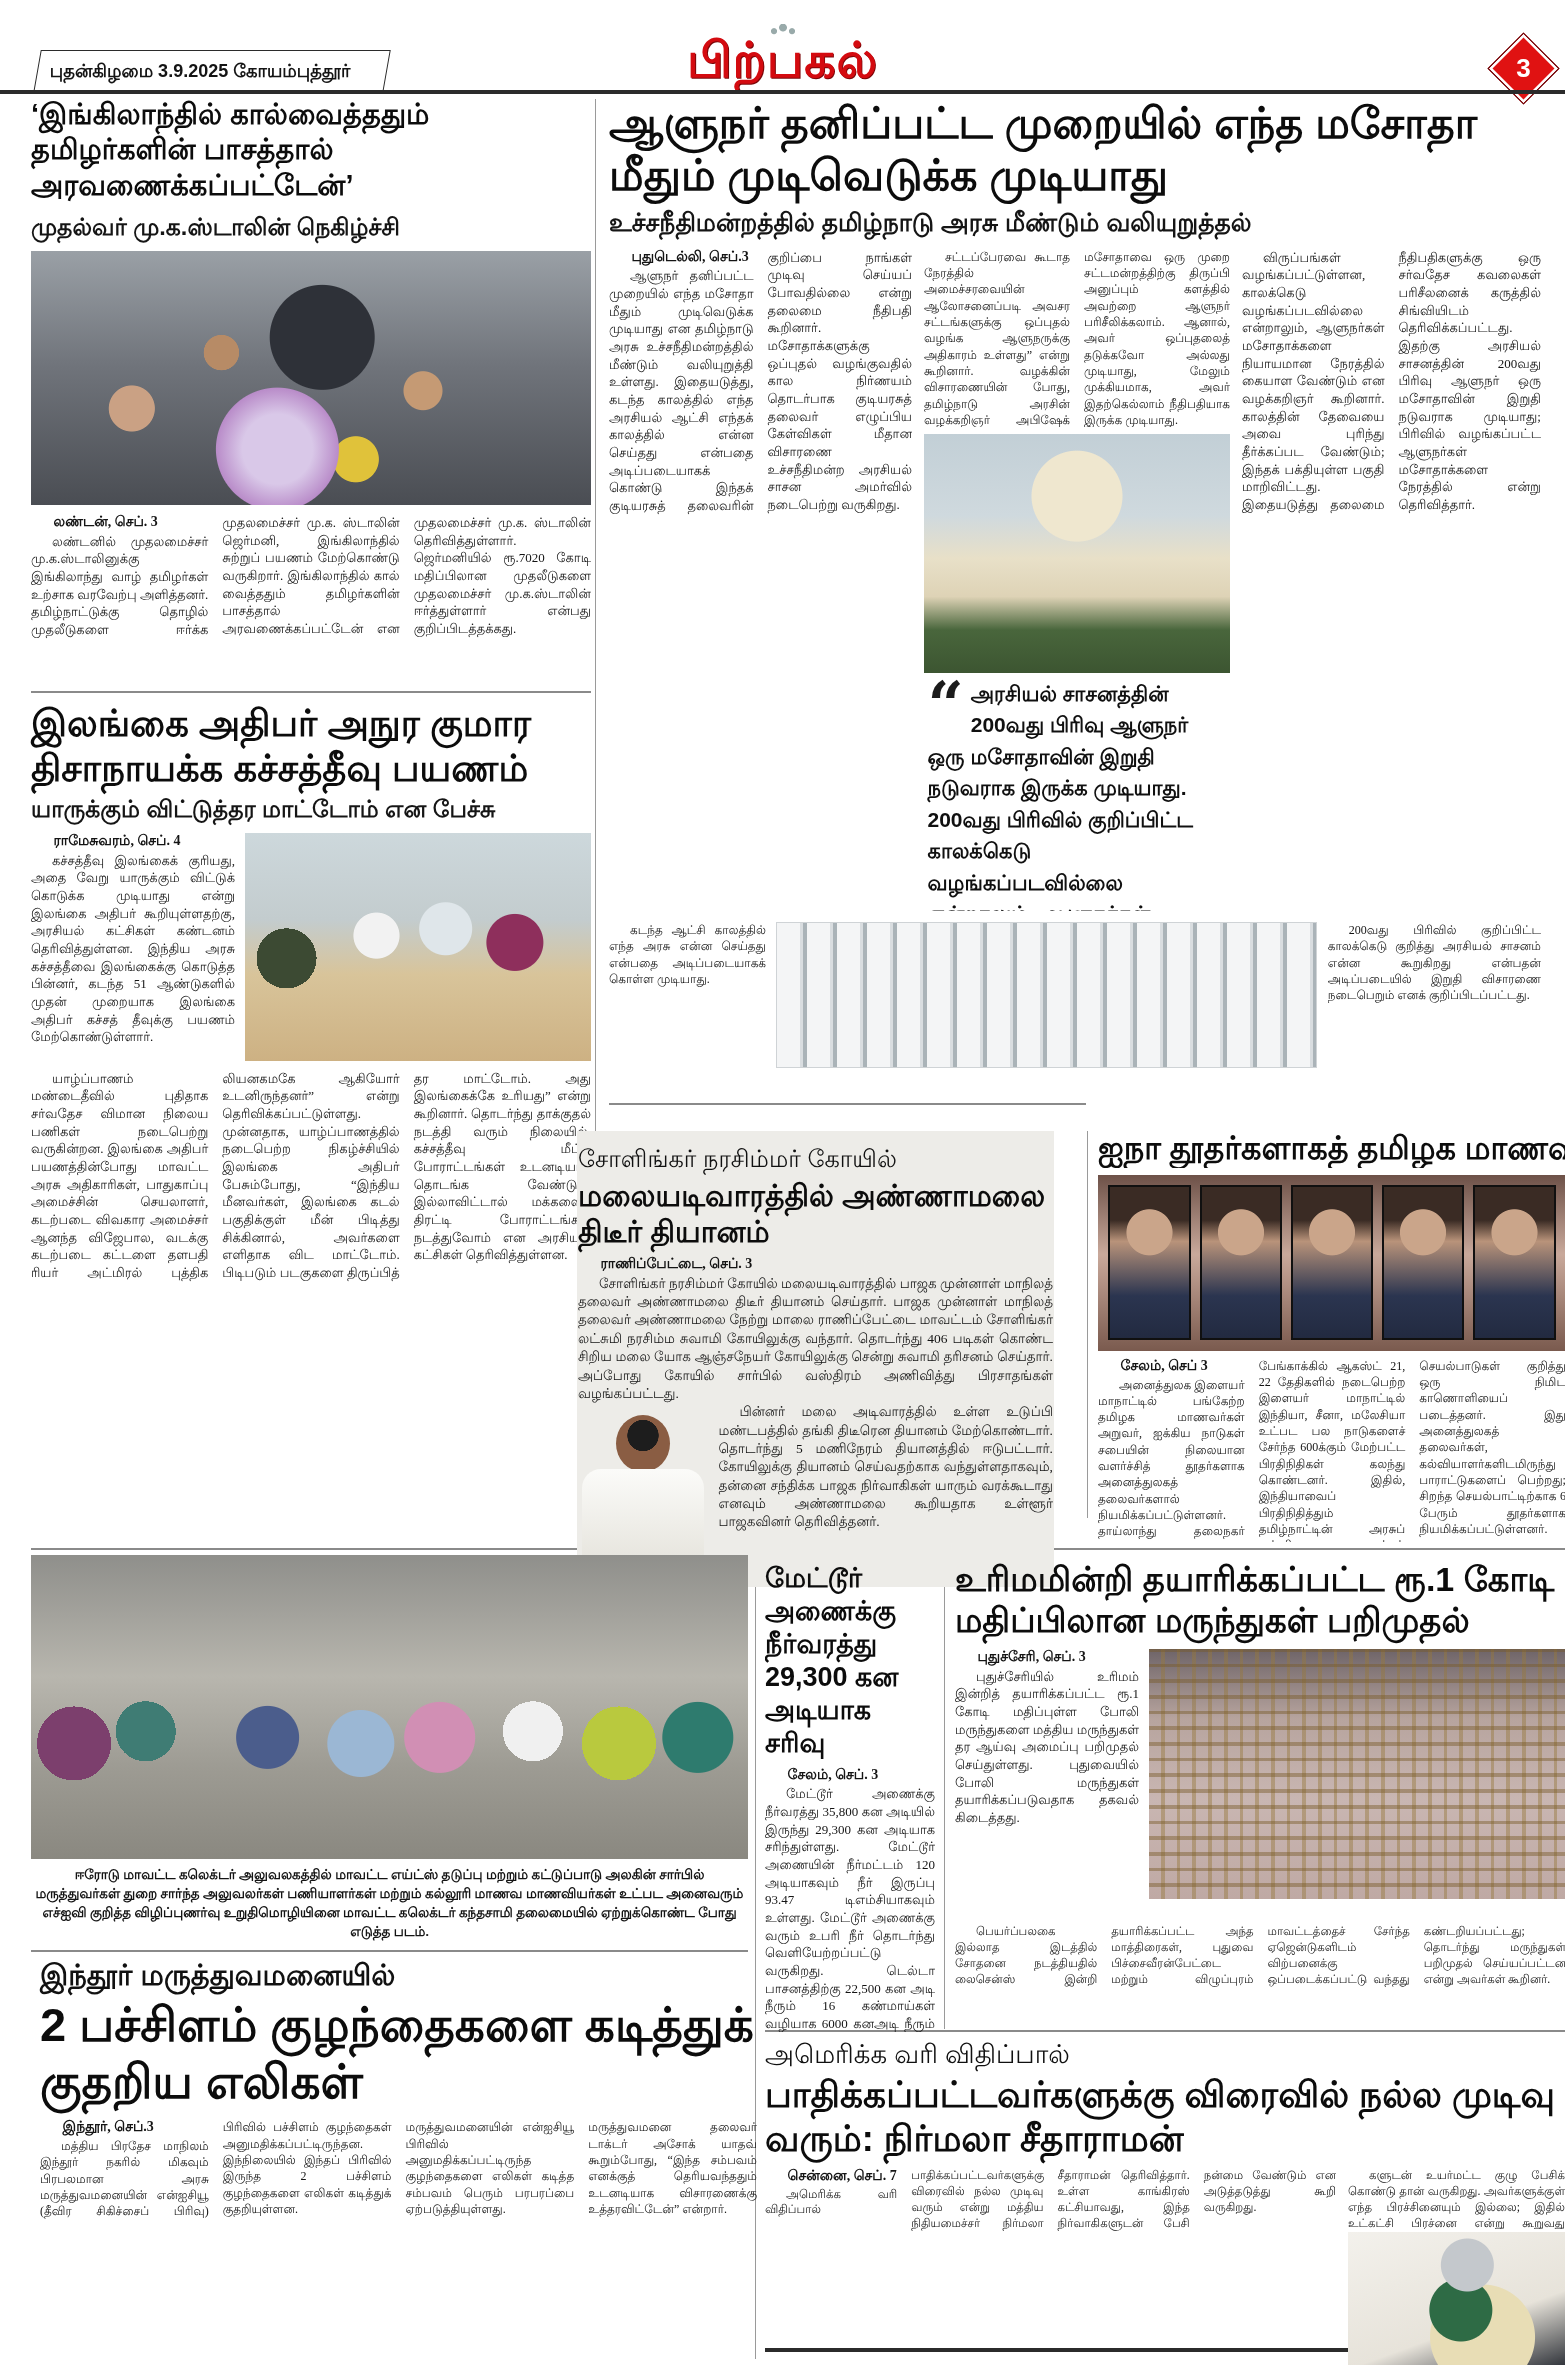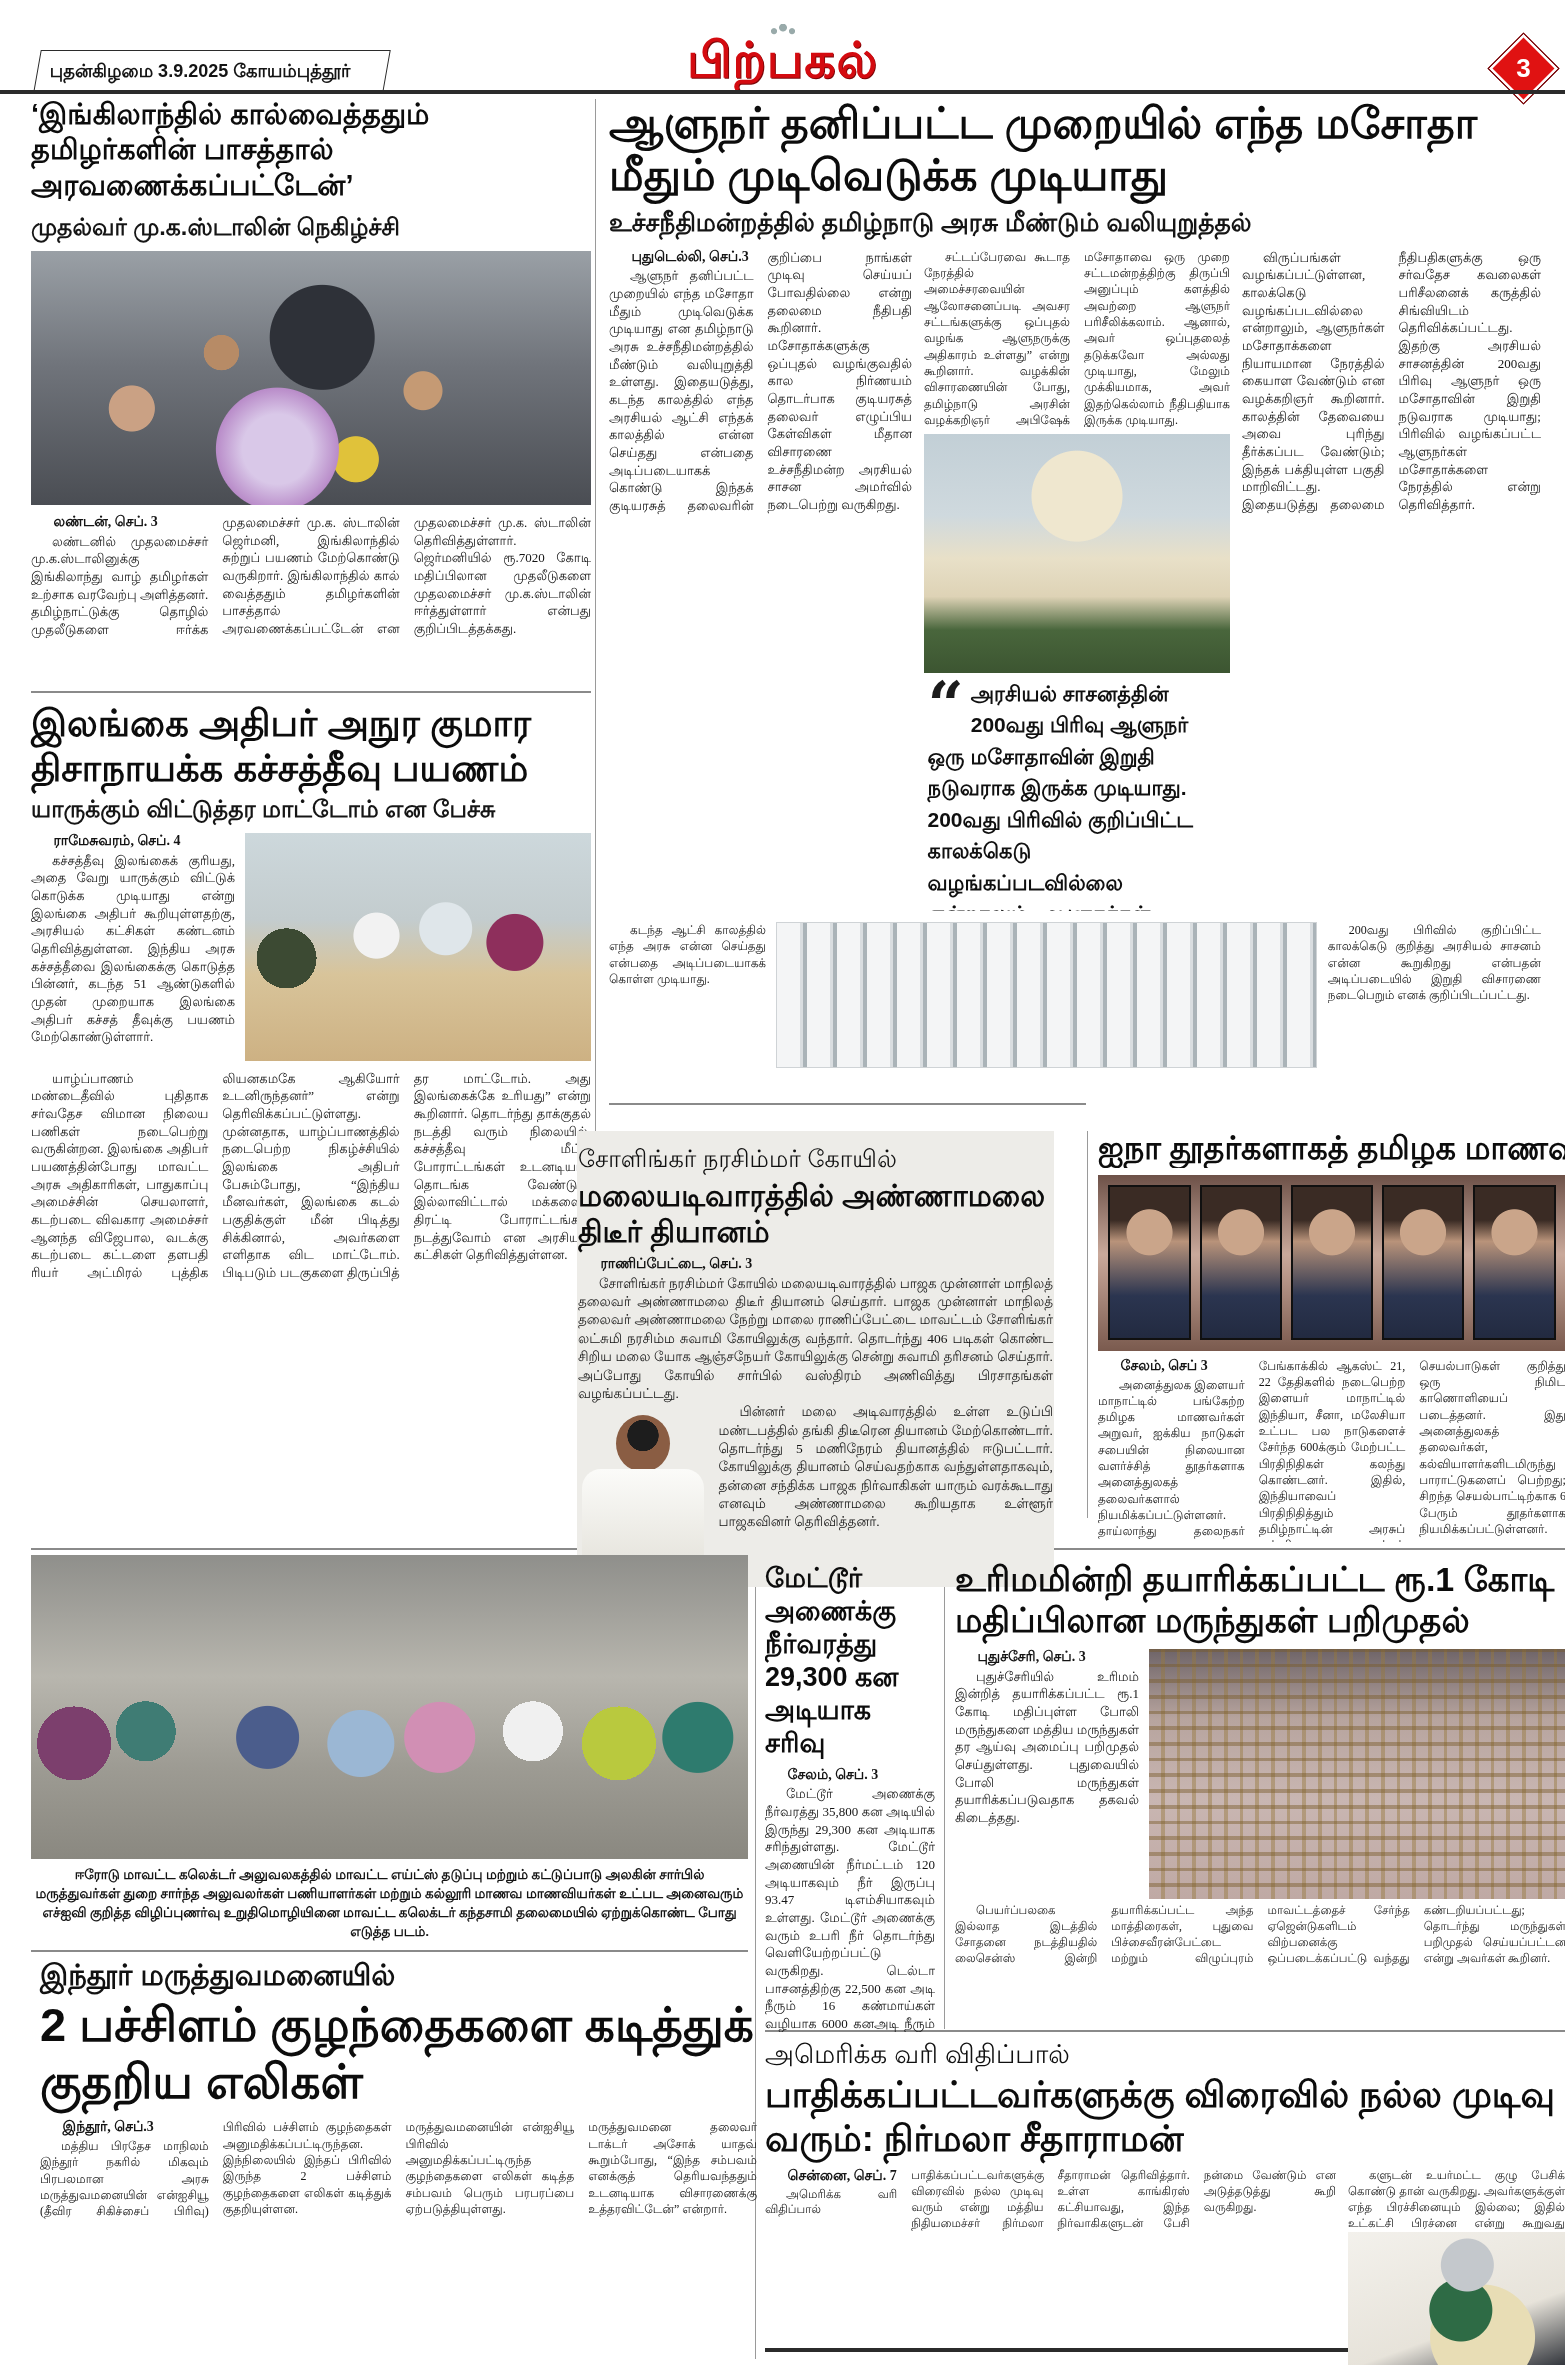--- a/index.html
+++ b/index.html
@@ -232,21 +232,21 @@
 
   <div class="abs" style="left:955px;top:1559px;width:611px;">
     <div class="hl" style="font-size:34px;">உரிமமின்றி தயாரிக்கப்பட்ட ரூ.1 கோடி மதிப்பிலான மருந்துகள் பறிமுதல்</div>
     <div style="display:flex;gap:10.4px;margin-top:7px;height:250px;">
       <div class="clip" style="width:184px;">
         <p class="dateline">புதுச்சேரி, செப். 3</p>
         <p class="copy">புதுச்சேரியில் உரிமம் இன்றித் தயாரிக்கப்பட்ட ரூ.1 கோடி மதிப்புள்ள போலி மருந்துகளை மத்திய மருந்துகள் தர ஆய்வு அமைப்பு பறிமுதல் செய்துள்ளது. புதுவையில் போலி மருந்துகள் தயாரிக்கப்படுவதாக தகவல் கிடைத்தது.</p>
       </div>
       <div class="photo photo-med" style="flex:1;"></div>
     </div>
-    <div class="clip" style="height:111px;margin-top:4px;">
+    <div class="clip" style="height:111px;margin-top:25px;">
       <div class="cols-4">
         <p class="copy" style="font-size:11.7px;">பெயர்ப்பலகை இல்லாத இடத்தில் சோதனை நடத்தியதில் லைசென்ஸ் இன்றி தயாரிக்கப்பட்ட அந்த மாத்திரைகள், புதுவை பிச்சைவீரன்பேட்டை மற்றும் விழுப்புரம் மாவட்டத்தைச் சேர்ந்த ஏஜென்டுகளிடம் விற்பனைக்கு ஒப்படைக்கப்பட்டு வந்தது கண்டறியப்பட்டது; தொடர்ந்து மருந்துகள் பறிமுதல் செய்யப்பட்டன என்று அவர்கள் கூறினர்.</p>
       </div>
     </div>
   </div>
 
   <div class="abs photo photo-erode" style="left:31px;top:1555px;width:717px;height:304px;"></div>
   <div class="abs" style="left:31px;top:1866px;width:717px;font-size:13.5px;line-height:1.4;text-align:center;font-weight:bold;">ஈரோடு மாவட்ட கலெக்டர் அலுவலகத்தில் மாவட்ட எய்ட்ஸ் தடுப்பு மற்றும் கட்டுப்பாடு அலகின் சார்பில் மருத்துவர்கள் துறை சார்ந்த அலுவலர்கள் பணியாளர்கள் மற்றும் கல்லூரி மாணவ மாணவியர்கள் உட்பட அனைவரும் எச்ஐவி குறித்த விழிப்புணர்வு உறுதிமொழியினை மாவட்ட கலெக்டர் கந்தசாமி தலைமையில் ஏற்றுக்கொண்ட போது எடுத்த படம்.</div>
 
   <div class="abs" style="left:40px;top:1959px;width:717px;">

